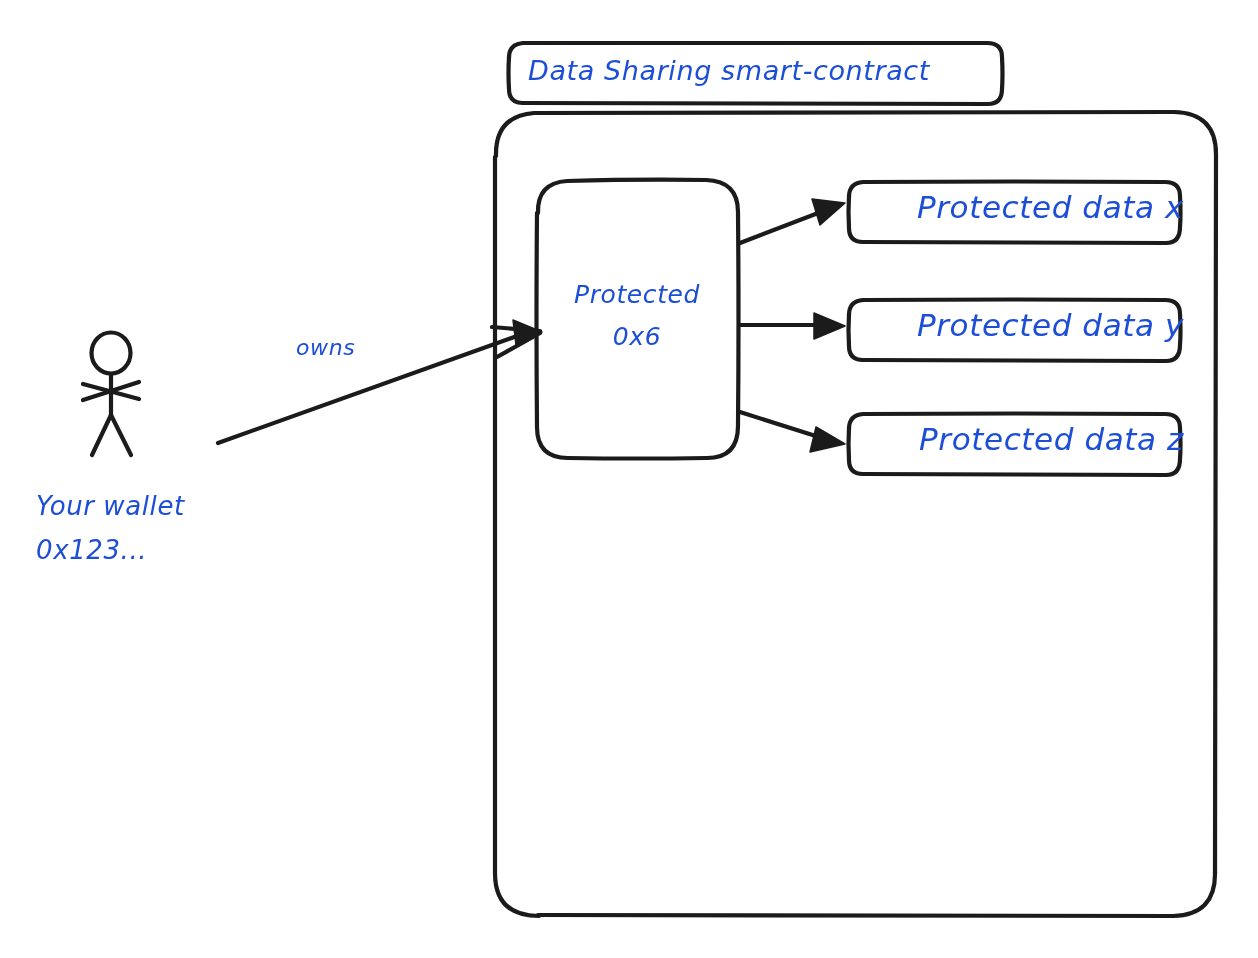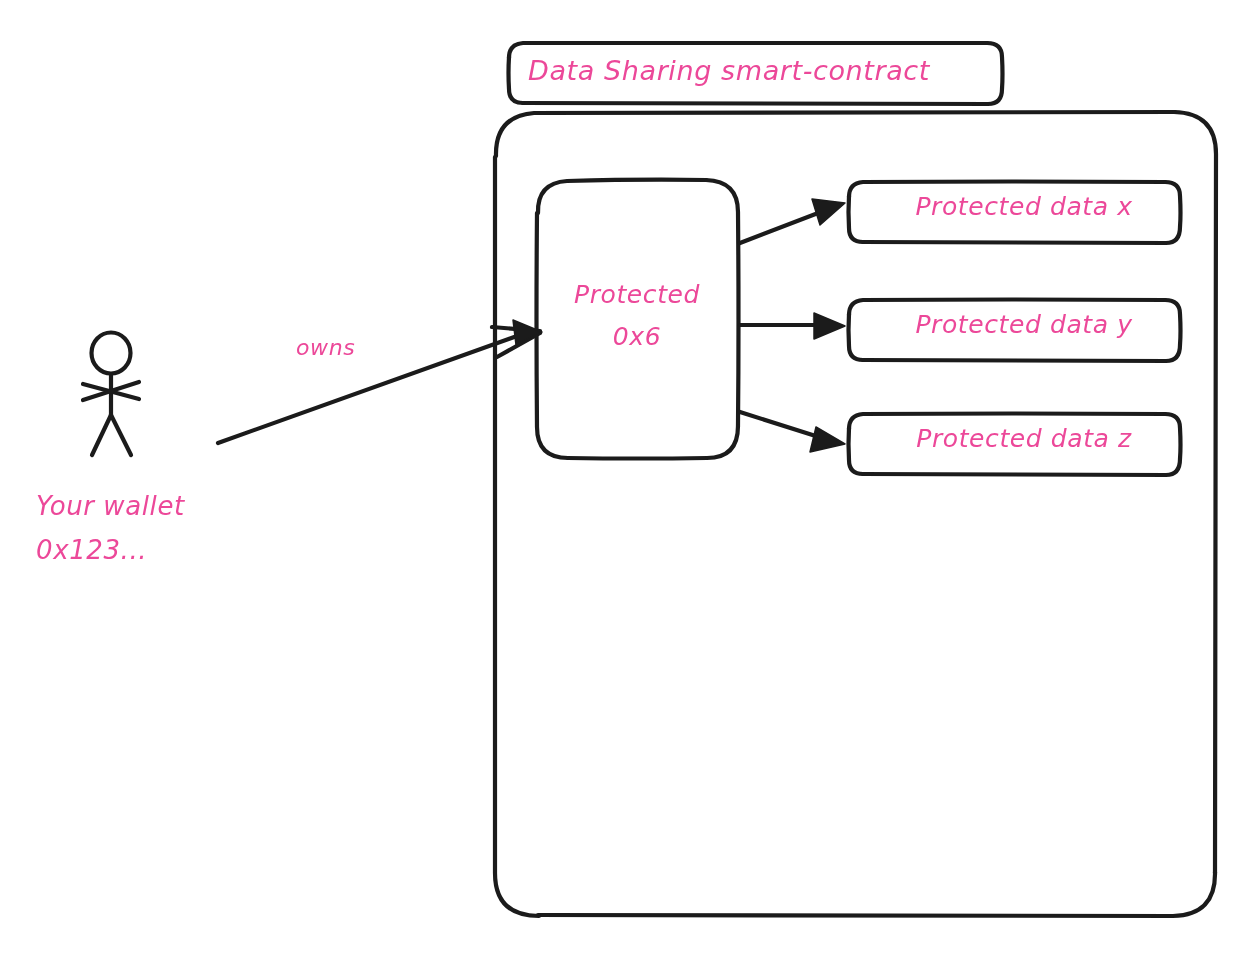--- a/index.html
+++ b/index.html
@@ -38,21 +38,21 @@
     fill: #ffffff;
   }
   .sk-arrowhead {
     fill: #1b1b1b;
     stroke: #1b1b1b;
     stroke-width: 1.5;
     stroke-linejoin: round;
   }
   .dg-text {
     position: absolute;
-    color: #ec4899;
+    color: #1d4ed8;
     font-family: "DejaVu Sans", sans-serif;
     font-style: italic;
     font-weight: 400;
     letter-spacing: 0.6px;
     white-space: pre;
     user-select: none;
   }
   #contract-title-text {
     left: 528px;
     top: 54px;
@@ -65,23 +65,23 @@
     left: 537px;
     top: 274px;
     width: 200px;
     font-size: 25px;
     line-height: 42px;
     text-align: center;
   }
   .pd-label {
     left: 864px;
     width: 320px;
-    font-size: 25px;
+    font-size: 31px;
     line-height: 30px;
-    text-align: center;
+    text-align: right;
   }
   #pd-label-0 { top: 192px; }
   #pd-label-1 { top: 310px; }
   #pd-label-2 { top: 424px; }
   #wallet-label {
     left: 36px;
     top: 484px;
     width: 260px;
     font-size: 26px;
     line-height: 44px;

